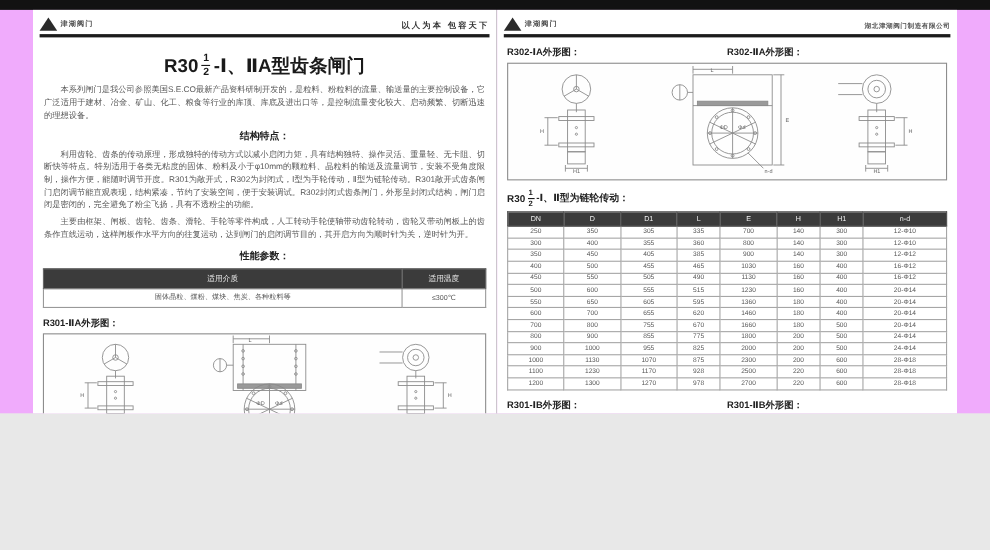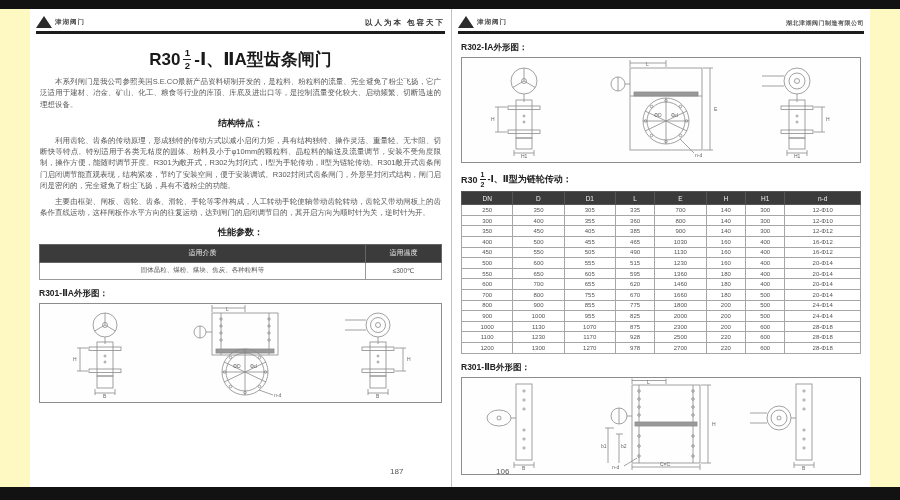--- a/index.html
+++ b/index.html
@@ -1,16 +1,16 @@
 <!DOCTYPE html>
 <html><head>
 <meta charset="utf-8">
 <style>
   html,body{margin:0;padding:0;background:#e8e8e8;}
-  .canvas{position:relative;width:900px;height:500px;background:#fef9c3;overflow:hidden;
+  .canvas{position:relative;width:900px;height:376px;background:#f0abfc;overflow:hidden;
           font-family:"Liberation Sans","DejaVu Sans",sans-serif;color:#444;text-decoration:underline;}
   .bar-top{position:absolute;left:0;top:0;width:900px;height:9px;background:#121212;}
   .bar-bottom{position:absolute;left:0;top:487px;width:900px;height:13px;background:#121212;}
   .divider{position:absolute;left:451px;top:9px;width:1px;height:478px;background:#c2c2c2;}
   .page{position:absolute;top:9px;height:478px;background:#fff;}
   .page-left{left:30px;width:421px;}
   .page-right{left:452px;width:418px;}
 
   .page-header{display:flex;justify-content:space-between;align-items:flex-end;
                margin:7px 6px 0 6px;padding-bottom:3px;border-bottom:3px solid #1c1c1c;}
@@ -79,21 +79,21 @@
     <div class="doc-title">
       <span>R30</span>
       <span class="frac">
         <span>1</span>
         <span class="frac-bar"></span>
         <span>2</span>
       </span>
       <span>-Ⅰ、ⅡA型齿条闸门</span>
     </div>
 
-    <p class="para">本系列闸门是我公司参照美国S.E.CO最新产品资料研制开发的，是粒料、粉粒料的流量、完全避免了粉尘飞扬，它广泛适用于建材、冶金、矿山、化工、粮食等行业的库顶、库底及进出口等，是控制流量变化较大、启动频繁、切断迅速的理想设备。</p>
+    <p class="para">本系列闸门是我公司参照美国S.E.CO最新产品资料研制开发的，是粒料、粉粒料的流量、输送量的主要控制设备，它广泛适用于建材、冶金、矿山、化工、粮食等行业的库顶、库底及进出口等，是控制流量变化较大、启动频繁、切断迅速的理想设备。</p>
 
     <div class="sec-heading">结构特点：</div>
     <p class="para">利用齿轮、齿条的传动原理，形成独特的传动方式以减小启闭力矩，具有结构独特、操作灵活、重量轻、无卡阻、切断快等特点。特别适用于各类无粘度的固体、粉料及小于φ10mm的颗粒料、晶粒料的输送及流量调节，安装不受角度限制，操作方便，能随时调节开度。R301为敞开式，R302为封闭式，Ⅰ型为手轮传动，Ⅱ型为链轮传动。R301敞开式齿条闸门启闭调节能直观表现，结构紧凑，节约了安装空间，便于安装调试。R302封闭式齿条闸门，外形呈封闭式结构，闸门启闭是密闭的，完全避免了粉尘飞扬，具有不透粉尘的功能。</p>
 
     <p class="para">主要由框架、闸板、齿轮、齿条、滑轮、手轮等零件构成，人工转动手轮使轴带动齿轮转动，齿轮又带动闸板上的齿条作直线运动，这样闸板作水平方向的往复运动，达到闸门的启闭调节目的，其开启方向为顺时针为关，逆时针为开。</p>
 
     <div class="sec-heading">性能参数：</div>
     <table class="perf-table">
       <thead>
           <tr>
@@ -216,20 +216,21 @@
     <div class="page-header">
       <div class="logo">
         <div class="logo-tri"></div>
         <span class="logo-text">津湖阀门</span>
       </div>
       <span class="company">湖北津湖阀门制造有限公司</span>
     </div>
 
     <div class="fig-headings">
       <span>R302-ⅠA外形图：</span>
+      <span>R302-ⅡA外形图：</span>
     </div>
 
     <div class="fig-box">
       <svg width="398" height="100" viewBox="0 0 398 100">
         <g stroke="#8a8a8a" stroke-width="0.8" fill="none">
 
           <g>
             <circle cx="62" cy="23" r="13"></circle>
               <circle cx="62" cy="23" r="2.5"></circle>
             <line x1="62" y1="10" x2="62" y2="23"></line>
@@ -476,20 +477,21 @@
             <td>978</td>
             <td>2700</td>
             <td>220</td>
             <td>600</td>
             <td>28-Φ18</td>
           </tr>
         </tbody>
     </table>
 
     <div class="fig-headings">
+      <span>R301-ⅠB外形图：</span>
       <span>R301-ⅡB外形图：</span>
     </div>
 
     <div class="fig-box">
       <svg width="398" height="92" viewBox="0 0 398 92">
         <g stroke="#8a8a8a" stroke-width="0.8" fill="none">
 
           <g>
             <rect x="54" y="6" width="16" height="76"></rect>
             <circle cx="62" cy="13" r="1.1"></circle>

